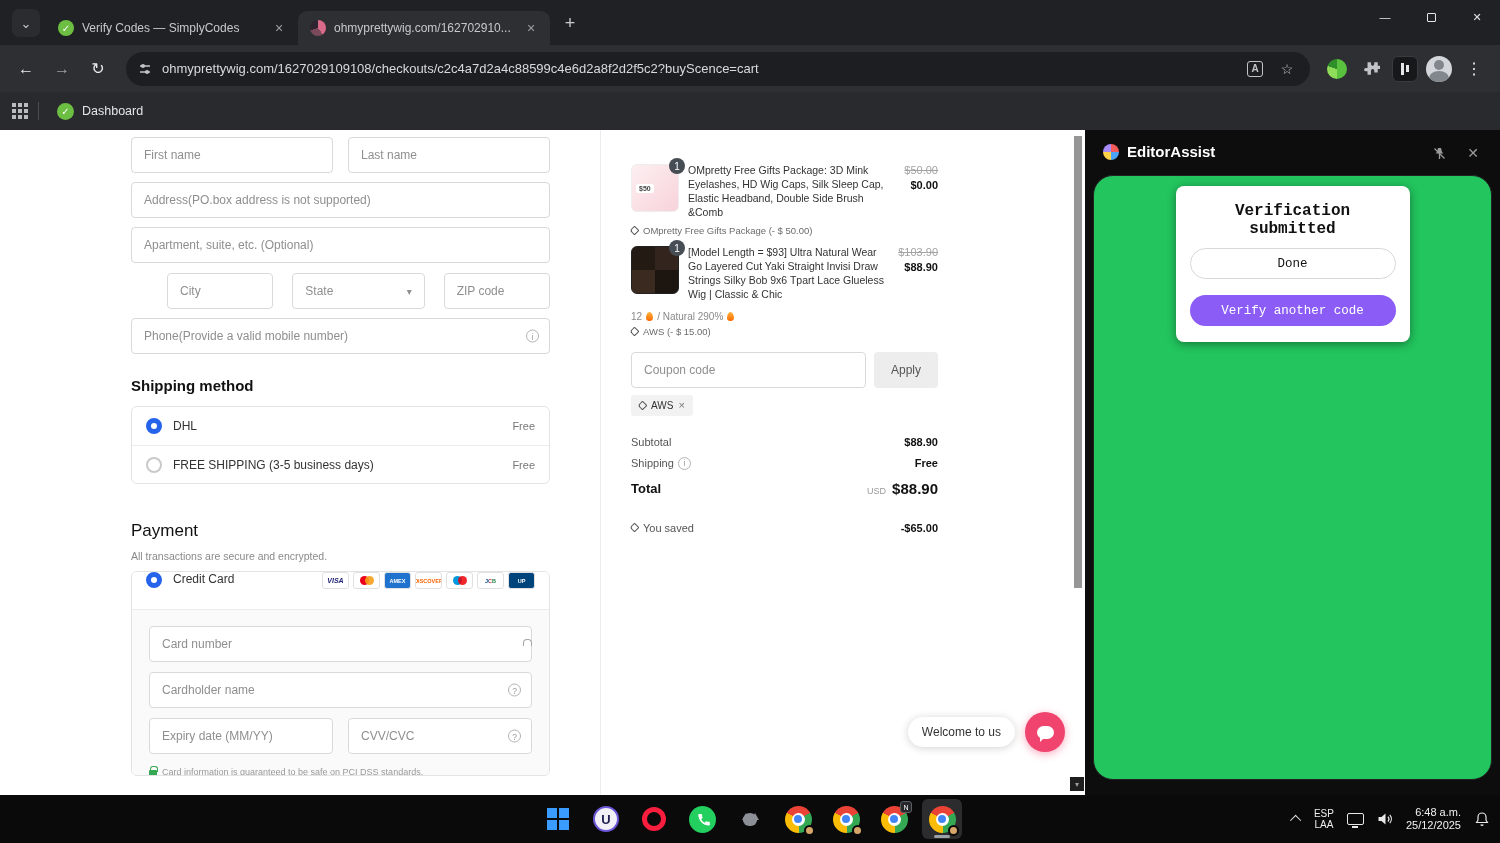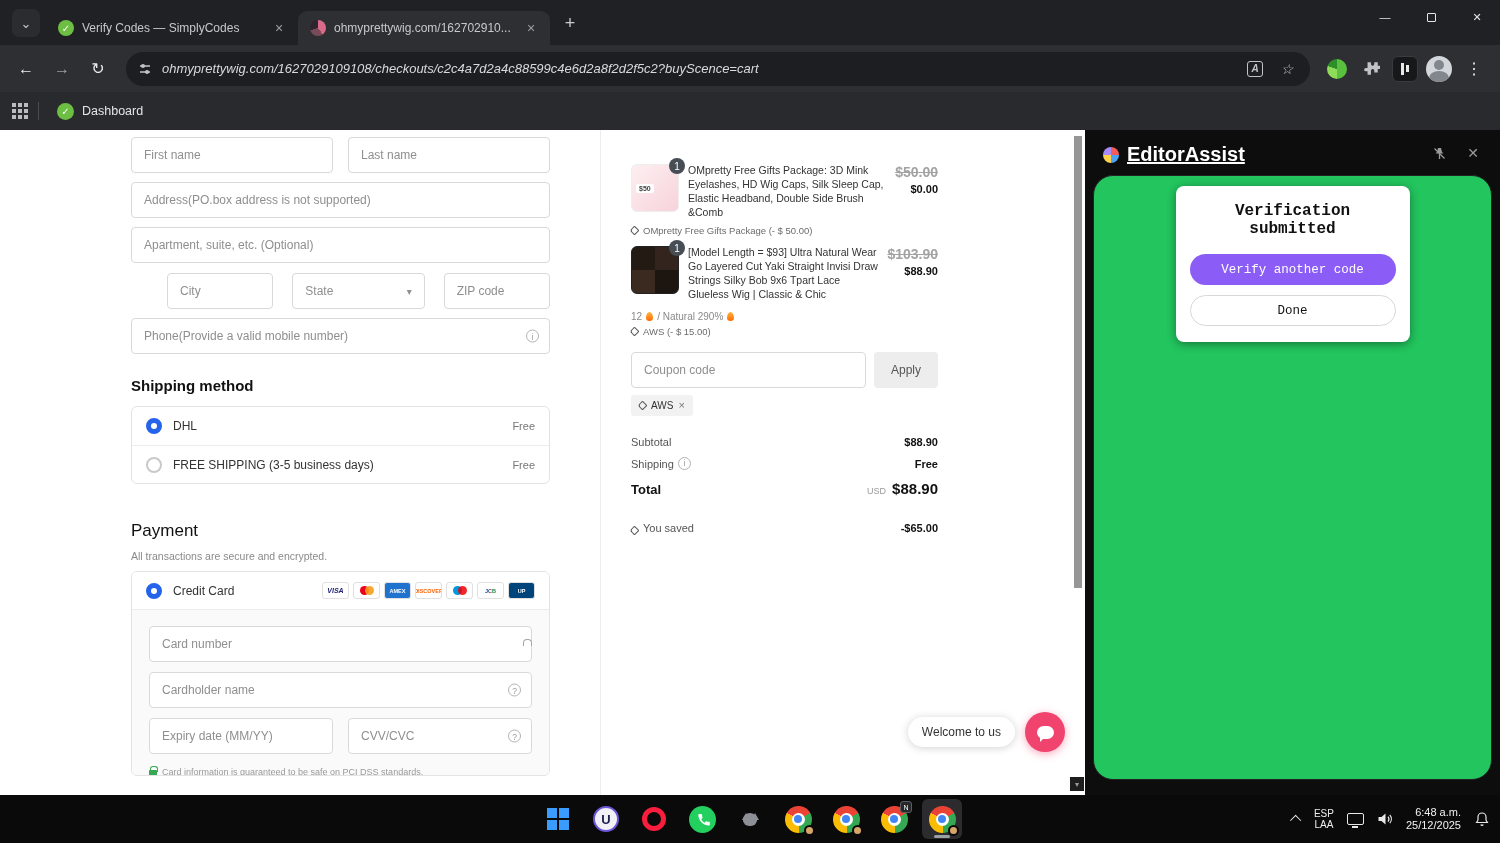--- a/index.html
+++ b/index.html
@@ -23,21 +23,21 @@
   .newtab { width:28px; height:28px; margin:0 0 8px 6px; color:#c8cacd; font-size:18px; display:flex; align-items:center; justify-content:center; }
   .wincontrols { position:absolute; right:0; top:0; height:34px; display:flex; }
   .wc { width:46px; height:34px; display:flex; align-items:center; justify-content:center; color:#e6e6e6; font-size:11px; }
   .wc .sq { width:9px; height:9px; border:1px solid #e6e6e6; border-radius:1px; }
 
   
   .toolbar { height:47px; background:#2e2f32; display:flex; align-items:center; padding:0 10px; gap:4px; }
   .navbtn { width:32px; height:32px; border-radius:50%; display:flex; align-items:center; justify-content:center;
     color:#e8eaed; font-size:16px; }
   .navbtn.dim { color:#9aa0a6; }
-  .omnibox { flex:1; height:34px; margin:0 8px; background:#1d1e21; border-radius:17px; display:flex; align-items:center; padding:4px 12px; gap:10px;font-style:italic; }
+  .omnibox { flex:1; height:34px; margin:0 8px; background:#1d1e21; border-radius:17px; display:flex; align-items:center; padding:4px 12px; gap:10px; }
   .omnibox .url { flex:1; color:#d8dadd; font-size:13px; white-space:nowrap; overflow:hidden; }
   .obtn { width:22px; height:22px; display:flex; align-items:center; justify-content:center; color:#c0c4c8; font-size:14px; }
   .translate-box { width:16px; height:16px; border:1.3px solid #c0c4c8; border-radius:3px; color:#c0c4c8;
     font-size:10px; font-weight:bold; display:flex; align-items:center; justify-content:center; }
   .ext { width:30px; height:30px; border-radius:50%; display:flex; align-items:center; justify-content:center; }
   .ext-green { width:20px; height:20px; border-radius:50%; background:conic-gradient(#59c13e 0 50%, #8fdc5a 0 80%, #2e8f2a 0 100%); }
   .ext-dark { width:26px; height:26px; border-radius:6px; background:#17181a; border:1px solid #3a3b3e; display:flex; align-items:center; justify-content:center; gap:2px; }
   .ext-dark i { display:block; width:3px; height:12px; background:#e8e8e8; }
   .ext-dark i.short { height:7px; }
   .avatar { width:26px; height:26px; border-radius:50%; background:#d3d6da; position:relative; overflow:hidden; }
@@ -77,21 +77,21 @@
   .shipbox { border:1px solid #e3e3e3; border-radius:6px; }
   .shiprow { height:38px; display:flex; align-items:center; gap:11px; padding:0 14px; font-size:12px; color:#333; }
   .shiprow + .shiprow { border-top:1px solid #ececec; }
   .rad { width:16px; height:16px; border-radius:50%; border:2px solid #c9c9c9; flex:none; }
   .rad.on { border:5px solid #2563eb; }
   .free { margin-left:auto; color:#777; font-size:11px; }
 
   .h-pay { font-size:17px; font-weight:400; color:#111; margin:37px 0 0; }
   .pay-sub { font-size:10.5px; color:#8a8a8a; margin:9px 0 0; }
   .ccbox { margin-top:9px; border:1px solid #e3e3e3; border-radius:6px; overflow:hidden; height:205px; }
-  .cchead { height:37px; display:flex; align-items:center; gap:11px; padding:0 14px; background:#fff; font-size:12px; color:#333; }
+  .cchead { height:37px; display:flex; align-items:flex-start; gap:11px; padding:0 14px; background:#fff; font-size:12px; color:#333; }
   .brands { margin-left:auto; display:flex; gap:4px; }
   .brand { width:27px; height:17px; border:1px solid #e0e0e0; border-radius:3px; background:#fff;
     display:flex; align-items:center; justify-content:center; font-size:5.5px; font-weight:700; overflow:hidden; }
   .brand.visa { color:#1a1f71; font-style:italic; font-size:7px; }
   .brand.mc { gap:0; }
   .brand.mc i, .brand.maestro i { width:9px; height:9px; border-radius:50%; display:block; }
   .brand.mc i.r { background:#eb001b; margin-right:-4px; }
   .brand.mc i.o { background:#f79e1b; opacity:.9; }
   .brand.amex { background:#1f72cd; color:#fff; }
   .brand.disc { color:#f96302; }
@@ -113,32 +113,32 @@
   .sumw { width:307px; }
   .item { display:flex; gap:9px; }
   .thumb { width:48px; height:48px; border-radius:6px; flex:none; position:relative; border:1px solid #eee; }
   .thumb.gift { background:linear-gradient(135deg,#fdeff1,#f7d3da); display:flex; align-items:center; }
   .thumb.gift .tt { background:#fff; color:#444; font-size:7px; font-weight:700; padding:1px 3px; margin-left:4px; border-radius:2px; }
   .thumb.wig { background:conic-gradient(#33251d 0 25%, #1d1510 0 50%, #3a2a20 0 75%, #241a14 0 100%); border:1px solid #222; }
   .qtybadge { position:absolute; top:-7px; right:-7px; width:16px; height:16px; border-radius:50%; background:#474d55;
     color:#fff; font-size:10px; display:flex; align-items:center; justify-content:center; }
   .ititle { font-size:10.5px; color:#333; line-height:1.32; width:210px; }
   .prices { margin-left:auto; text-align:right; flex:none; }
-  .old { font-size:14px; color:#a3a3a3; text-decoration:line-through;font-weight:bold; }
+  .old { font-size:11px; color:#a3a3a3; text-decoration:line-through; }
   .new { font-size:11px; font-weight:700; color:#111; margin-top:3px; }
   .tagrow { display:flex; align-items:center; gap:5px; font-size:9.5px; color:#6b6b6b; margin-top:6px; }
   .tg { width:7px; height:7px; border:1.3px solid #555; border-radius:1px 1px 1px 3px; transform:rotate(45deg); flex:none; }
   .variant { display:flex; align-items:center; gap:4px; font-size:10px; color:#8a8a8a; margin-top:9px; }
   .flame { width:7px; height:9px; background:linear-gradient(#ffb23e,#ff6a00); border-radius:50% 50% 45% 45%/65% 65% 35% 35%; }
   .cprow { display:flex; gap:8px; margin-top:15px; }
   .apply { width:64px; height:36px; background:#ededed; border:none; border-radius:4px; color:#555; font-size:12px; font-family:inherit; }
   .chip { display:inline-flex; align-items:center; gap:5px; height:21px; padding:0 8px; background:#f2f2f2;
     border-radius:3px; font-size:10px; color:#333; margin-top:7px;text-align:center; }
   .chip .x { color:#777; font-size:11px; }
-  .trow { display:flex; align-items:flex-end; font-size:11px; color:#555; }
+  .trow { display:flex; align-items:center; font-size:11px; color:#555; }
   .trow.sub { margin-top:20px; }
   .trow.shp { margin-top:9px; gap:4px; }
   .trow.tot { margin-top:10px; }
   .tval { margin-left:auto; font-weight:700; color:#111; }
   .tval.free { font-weight:600; }
   .totlabel { font-size:13px; color:#111; font-weight:600; }
   .totright { margin-left:auto; display:flex; align-items:baseline; gap:6px; }
   .cur { font-size:9px; color:#999; }
   .totval { font-size:15px; font-weight:800; color:#111; }
   .trow.saved { margin-top:25px; gap:5px; }
@@ -154,21 +154,21 @@
 
   
   .sbthumb { position:absolute; right:3px; top:6px; width:8px; height:452px; background:#969696; }
   .sbbtn { position:absolute; right:1px; bottom:4px; width:14px; height:14px; background:#1e1e1e; color:#9a9a9a;
     font-size:8px; display:flex; align-items:center; justify-content:center; }
 
   
   .assist { flex:1; background:#0d0d0e; position:relative; }
   .ahead { position:absolute; top:13px; left:18px; display:flex; align-items:center; gap:8px; }
   .aicon { width:16px; height:16px; border-radius:50%; background:conic-gradient(#f45b5b 0 25%, #4aa3f4 0 50%, #ffd24a 0 75%, #a78bfa 0 100%); }
-  .atitle { color:#fff; font-size:20px; font-weight:600;text-decoration:underline; }
+  .atitle { color:#fff; font-size:15px; font-weight:600; }
   .ahbtn { position:absolute; top:14px; width:18px; height:18px; display:flex; align-items:center; justify-content:center; color:#9a9a9a; font-size:14px; }
   .apanel { position:absolute; left:8px; right:8px; top:45px; bottom:15px; background:#22c55e; border:1px solid #222225; border-radius:20px;font-family:Liberation Mono, monospace; }
   .acard { width:234px; margin:10px auto 0; background:#fff; border-radius:8px; padding:16px 14px 16px; text-align:center;
     box-shadow:0 2px 10px rgba(0,0,0,.4); }
   .actitle { font-size:16px; font-weight:700; color:#111; }
   .btn { display:block; width:100%; height:31px; border-radius:16px; font-size:12.5px; font-family:inherit; border:none; }
   .btn.purple { margin-top:16px; background:#8b5cf6; color:#fff; }
   .btn.white { margin-top:10px; background:#fff; color:#111; border:1px solid #d8d8d8; }
 
   
@@ -472,22 +472,22 @@
       <svg width="15" height="15" viewBox="0 0 15 15">
         <path d="M6 2h3l1 4 1.5 1.5h-8L5 6z" fill="#9a9a9a"></path>
         <path d="M7.5 8v5" stroke="#9a9a9a" stroke-width="1.3"></path>
         <path d="M2.5 2.5l10 10" stroke="#9a9a9a" stroke-width="1.3"></path>
       </svg>
     </div>
     <div class="ahbtn" style="right:18px;">✕</div>
     <div class="apanel">
       <div class="acard">
         <div class="actitle">Verification submitted</div>
+        <button class="btn white">Done</button>
         <button class="btn purple">Verify another code</button>
-        <button class="btn white">Done</button>
       </div>
     </div>
   </div>
 </div>
 
 <div class="taskbar">
   <div class="tbi">
       <span class="winlogo">
         <i></i>
         <i></i>

